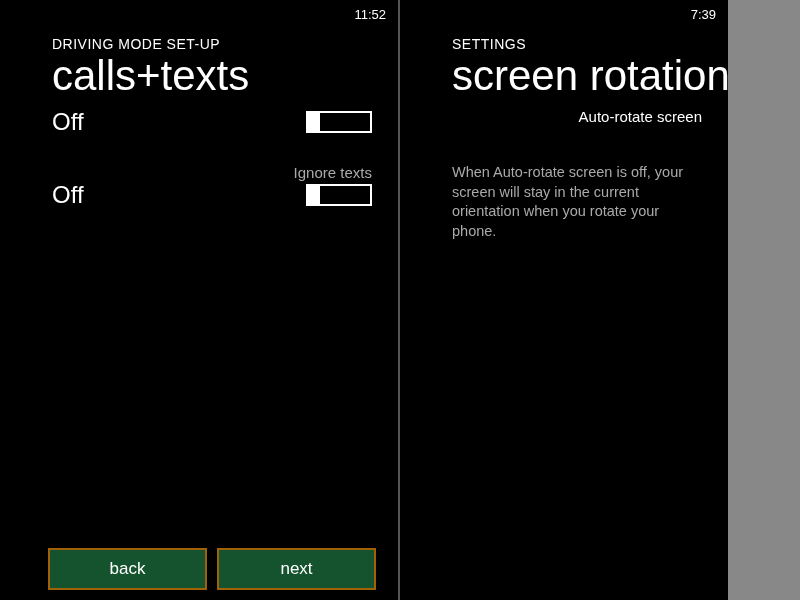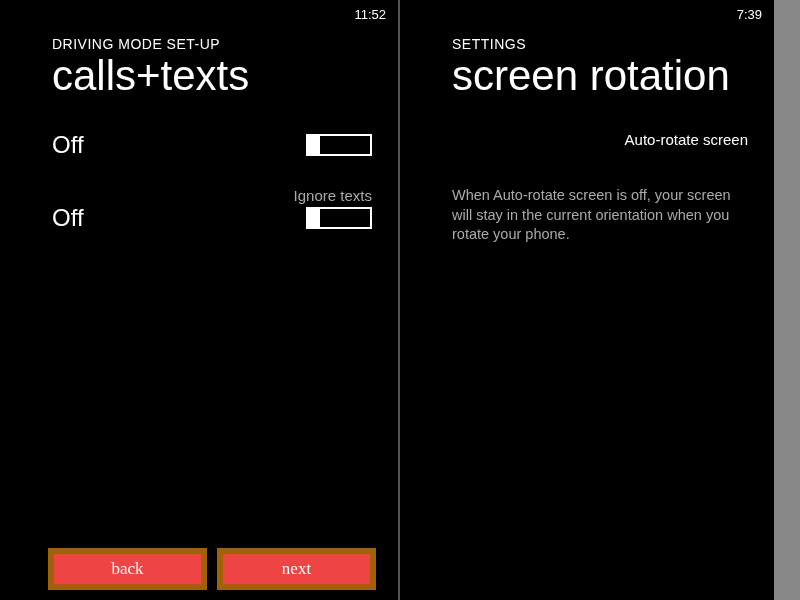--- a/index.html
+++ b/index.html
@@ -23,21 +23,21 @@
       display: flex;
       flex-direction: column;
       overflow: hidden;
       padding-left: 26px;
     }
     .phone-left {
       width: 400px;
       border-right: 2px solid #555;
     }
     .phone-right {
-      width: 374px;
+      width: 328px;
     }
     .status-bar {
       height: 24px;
       display: flex;
       justify-content: flex-end;
       align-items: center;
       padding: 4px 12px 0 12px;
       font-size: 13px;
       font-weight: 400;
       color: #fff;
@@ -53,21 +53,21 @@
       font-weight: 400;
       letter-spacing: 0.5px;
       color: #fff;
       text-transform: uppercase;
       margin-bottom: 2px;
     }
     .page-title {
       font-size: 42px;
       font-weight: 300;
       color: #fff;
-      margin-bottom: 33px;
+      margin-bottom: 10px;
       line-height: 1.05;
       white-space: nowrap;
     }
     .description {
       font-size: 15px;
       font-weight: 400;
       color: #fff;
       line-height: 1.35;
       margin-bottom: 28px;
     }
@@ -127,30 +127,30 @@
       background: #fff;
     }
     .app-bar {
       height: 60px;
       display: flex;
       gap: 10px;
       padding: 8px 22px 10px 22px;
     }
     .app-bar-button {
       flex: 1;
-      border: 6px solid #a16207;
-      background: #ef4444;
+      border: 2px solid #a16207;
+      background: #14532d;
       color: #fff;
       font-size: 17px;
       font-weight: 400;
       display: flex;
       align-items: center;
       justify-content: center;
       cursor: pointer;
-      font-family: Liberation Serif, serif;
+      font-family: Liberation Sans, sans-serif;
     }
     .help-text {
       font-size: 14.5px;
       color: #aaa;
       line-height: 1.35;
       margin-top: 10px;
     }
   </style>
 </head>
 <body>

